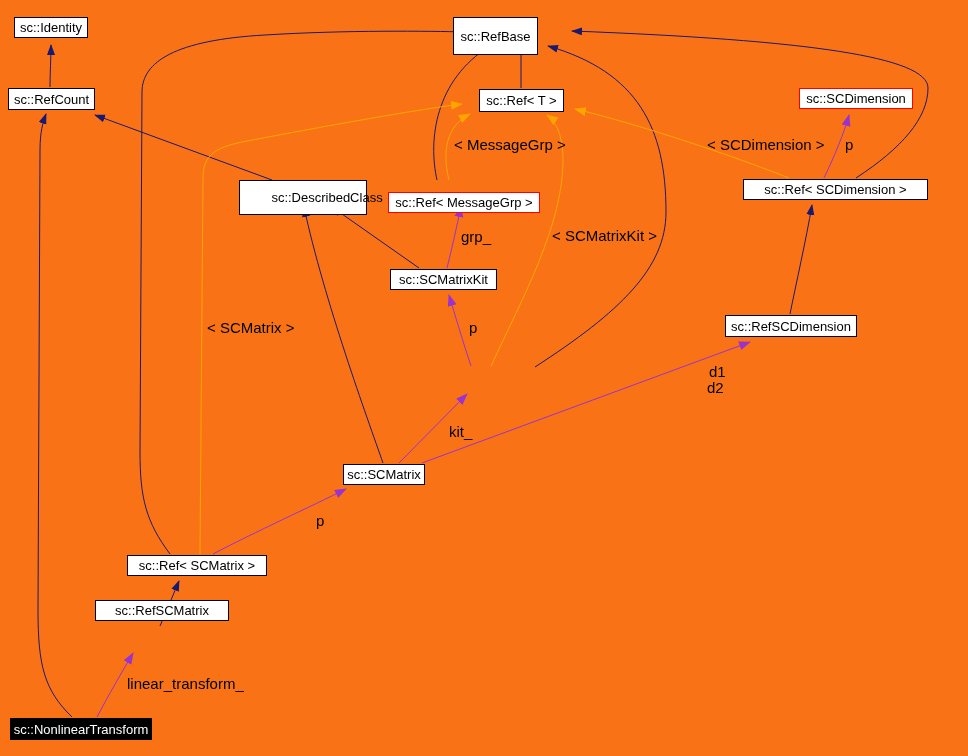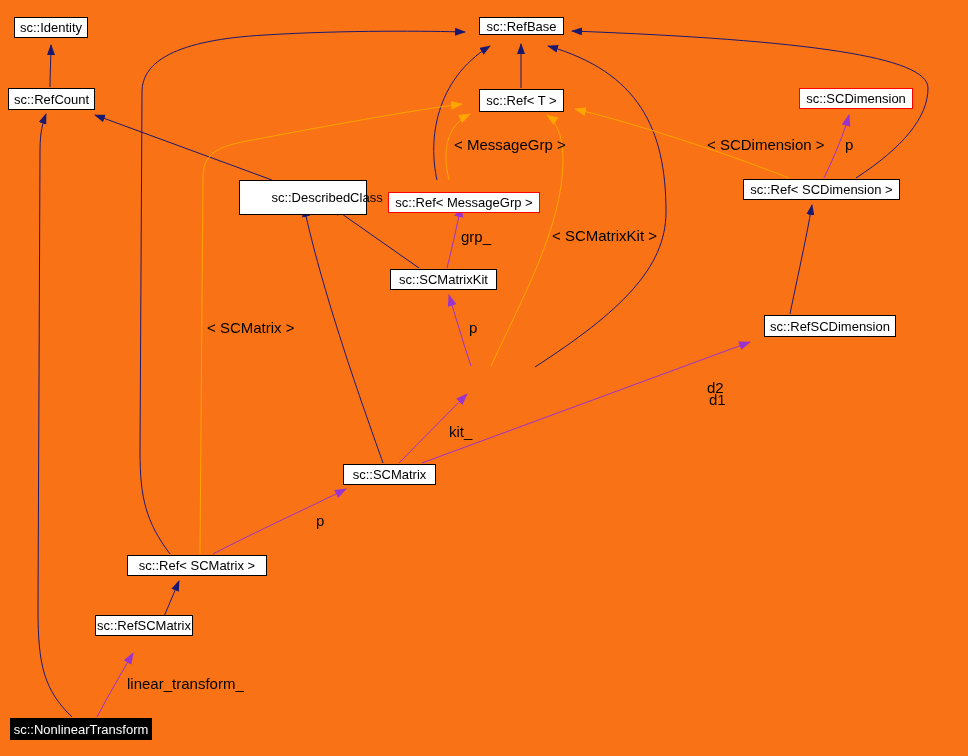--- a/index.html
+++ b/index.html
@@ -58,40 +58,40 @@
 
     <g fill="none" stroke="#ffa500" stroke-width="1">
       <path d="M449,180 C442,152 446,126 470,114" marker-end="url(#arrow-orange)"></path>
       <path d="M200,554 L203,178 C203,156 214,148 242,142 C320,127 420,109 462,104" marker-end="url(#arrow-orange)"></path>
       <path d="M491,366 C524,295 562,226 563,162 C563,137 557,122 547,115" marker-end="url(#arrow-orange)"></path>
       <path d="M789,178 C718,150 626,121 575,109" marker-end="url(#arrow-orange)"></path>
     </g>
   </svg>
 
   <div class="node" style="left:14px;top:17px;width:74px;height:21px;">sc::Identity</div>
-  <div class="node" style="left:479px;top:17px;width:85px;height:18px;">sc::RefBase</div>
+  <div class="node" style="left:453px;top:17px;width:85px;height:38px;">sc::RefBase</div>
   <div class="node" style="left:8px;top:88px;width:87px;height:22px;">sc::RefCount</div>
   <div class="node" style="left:479px;top:89px;width:85px;height:23px;">sc::Ref&lt; T &gt;</div>
   <div class="node truncated" style="left:799px;top:88px;width:114px;height:21px;">sc::SCDimension</div>
   <div class="node" style="left:239px;top:180px;width:128px;height:35px;padding-left:48px;">sc::DescribedClass</div>
   <div class="node truncated" style="left:388px;top:180px;width:152px;height:21px;margin-top:12px;">sc::Ref&lt; MessageGrp &gt;</div>
-  <div class="node" style="left:743px;top:179px;width:157px;height:21px;">sc::Ref&lt; SCDimension &gt;</div>
+  <div class="node" style="left:743px;top:179px;width:185px;height:21px;">sc::Ref&lt; SCDimension &gt;</div>
   <div class="node" style="left:390px;top:269px;width:107px;height:21px;">sc::SCMatrixKit</div>
-  <div class="node" style="left:725px;top:315px;width:132px;height:22px;margin-left:39px;">sc::RefSCDimension</div>
-  <div class="node" style="left:343px;top:464px;width:93px;height:21px;">sc::SCMatrix</div>
+  <div class="node" style="left:725px;top:315px;width:132px;height:22px;">sc::RefSCDimension</div>
+  <div class="node" style="left:343px;top:464px;width:82px;height:21px;">sc::SCMatrix</div>
   <div class="node" style="left:127px;top:555px;width:140px;height:21px;">sc::Ref&lt; SCMatrix &gt;</div>
-  <div class="node" style="left:95px;top:615px;width:98px;height:21px;">sc::RefSCMatrix</div>
+  <div class="node" style="left:95px;top:600px;width:134px;height:21px;">sc::RefSCMatrix</div>
   <div class="node focal" style="left:10px;top:718px;width:142px;height:22px;">sc::NonlinearTransform</div>
 
   <span class="edge-label" style="left:454px;top:137px;">&lt; MessageGrp &gt;</span>
   <span class="edge-label" style="left:707px;top:137px;">&lt; SCDimension &gt;</span>
   <span class="edge-label" style="left:845px;top:137px;">p</span>
   <span class="edge-label" style="left:461px;top:229px;">grp_</span>
   <span class="edge-label" style="left:552px;top:228px;">&lt; SCMatrixKit &gt;</span>
   <span class="edge-label" style="left:207px;top:320px;">&lt; SCMatrix &gt;</span>
   <span class="edge-label" style="left:469px;top:320px;">p</span>
-  <span class="edge-label" style="left:709px;top:364px;margin-top:28px;">d1</span>
+  <span class="edge-label" style="left:709px;top:364px;">d1</span>
   <span class="edge-label" style="left:707px;top:380px;">d2</span>
   <span class="edge-label" style="left:449px;top:424px;">kit_</span>
   <span class="edge-label" style="left:316px;top:513px;">p</span>
   <span class="edge-label" style="left:127px;top:676px;">linear_transform_</span>
 
 </div>
 
 </body></html>

